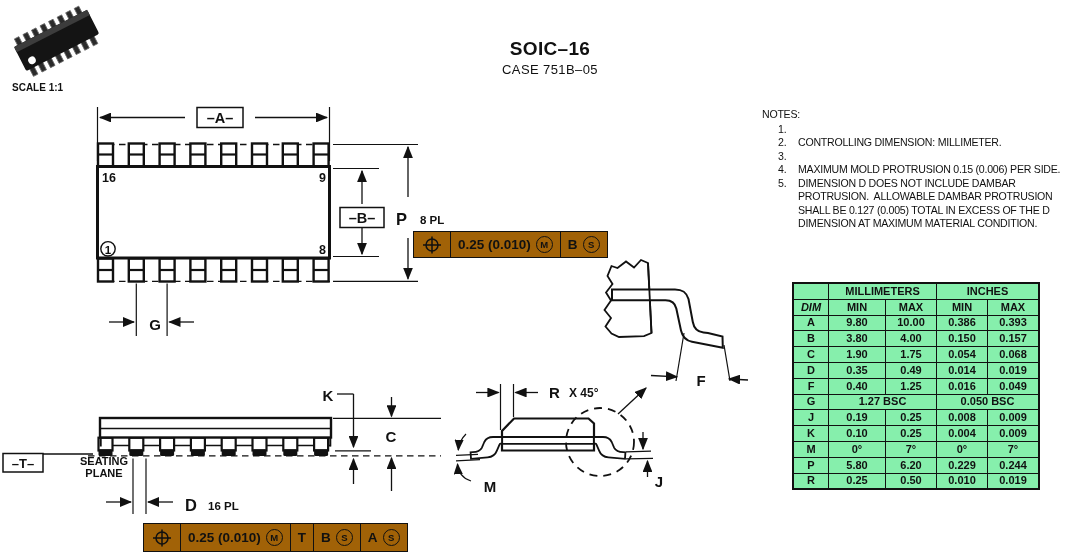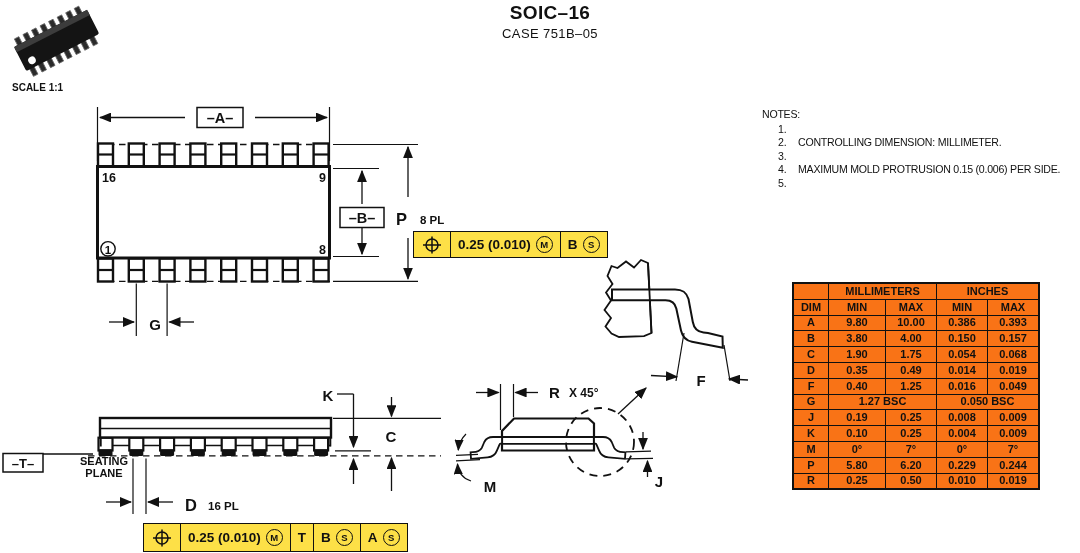--- a/index.html
+++ b/index.html
@@ -1,50 +1,50 @@
 <!DOCTYPE html>
 <html><head>
 <meta charset="utf-8">
 <style>
   html,body{margin:0;padding:0;background:#fff;}
   .stage{position:relative;width:1080px;height:553px;background:#fff;overflow:hidden;
          font-family:"Liberation Sans",sans-serif;color:#111;}
   .abs{position:absolute;}
   
   .title-block{left:400px;top:2px;width:300px;text-align:center;line-height:21px;}
-  .title-product{font-size:19px;font-weight:bold;letter-spacing:.3px;}
+  .title-product{font-size:19px;font-weight:bold;letter-spacing:.3px;margin-top:36px;}
   .title-case{font-size:13px;font-weight:400;letter-spacing:.4px;}
   .scale-label{left:12px;top:82px;font-size:10px;font-weight:bold;}
   
   .seating{left:45px;top:456px;width:54px;text-align:center;font-size:11px;font-weight:bold;
            line-height:11.5px;white-space:pre-line;padding-left:32px;}
   
-  .fcf{display:flex;align-items:stretch;border:1.8px solid #111;background:#fde047;
+  .fcf{display:flex;align-items:stretch;border:1.8px solid #111;background:#a16207;
        font-size:13.5px;font-weight:bold;height:25px;}
   .fcf-top{left:413px;top:231px;}
   .fcf-bottom{left:143px;top:523px;height:27px;}
   .fcf .cell{display:flex;align-items:center;justify-content:center;padding:0 7px;
              border-right:1.8px solid #111;white-space:nowrap;}
   .fcf .cell:last-child{border-right:none;}
   .circ{width:15px;height:15px;border:1.3px solid #111;border-radius:50%;font-size:9.5px;
         display:inline-flex;align-items:center;justify-content:center;margin-left:5px;
         font-weight:bold;line-height:1;}
   
   .notes{left:762px;top:108px;width:318px;font-size:10.6px;font-weight:normal;
          letter-spacing:-.25px;line-height:13.5px;}
   .notes-heading{margin:0 0 1px 0;}
   .note{display:flex;}
   .nnum{flex:0 0 20px;margin-left:16px;}
   .ntext{flex:1;white-space:pre;}
   
   .dim-table{left:792px;top:282px;}
-  .dim-table table{border-collapse:collapse;border:2px solid #111;background:#f97316;}
+  .dim-table table{border-collapse:collapse;border:2px solid #111;background:#86efac;}
   .dim-table th,.dim-table td{border:1.3px solid #111;font-size:11px;font-weight:bold;
       text-align:center;padding:0 4px;height:14.8px;line-height:13px;white-space:nowrap;}
-  .c-dim{width:26px;} .c-mmin{width:48px;} .c-mmax{width:42px;} .c-imin{width:42px;} .c-imax{width:42px;}
+  .c-dim{width:26px;font-style:italic;} .c-mmin{width:48px;} .c-mmax{width:42px;} .c-imin{width:42px;} .c-imax{width:42px;}
   svg text{font-family:"Liberation Sans",sans-serif;font-weight:bold;fill:#111;}
 </style>
 </head>
 <body>
 
 <div class="stage">
 
   <svg class="abs" style="left:0;top:0" width="1080" height="553" viewBox="0 0 1080 553">
     <defs>
       <marker id="ah" viewBox="0 0 10 8" refX="9" refY="4" markerWidth="9.5" markerHeight="7.6" orient="auto">
@@ -364,20 +364,24 @@
       </div>
     <div class="note">
         <div class="nnum">3.</div>
       </div>
     <div class="note">
         <div class="nnum">4.</div>
         <div class="ntext">MAXIMUM MOLD PROTRUSION 0.15 (0.006) PER SIDE.</div>
       </div>
     <div class="note">
         <div class="nnum">5.</div>
+        <div class="ntext">DIMENSION D DOES NOT INCLUDE DAMBAR
+PROTRUSION.  ALLOWABLE DAMBAR PROTRUSION
+SHALL BE 0.127 (0.005) TOTAL IN EXCESS OF THE D
+DIMENSION AT MAXIMUM MATERIAL CONDITION.</div>
       </div>
   </div>
 
   <div class="abs dim-table">
     <table>
       <tbody>
           <tr>
         <th class="c-dim"></th>
         <th colspan="2">MILLIMETERS</th>
         <th colspan="2">INCHES</th>

